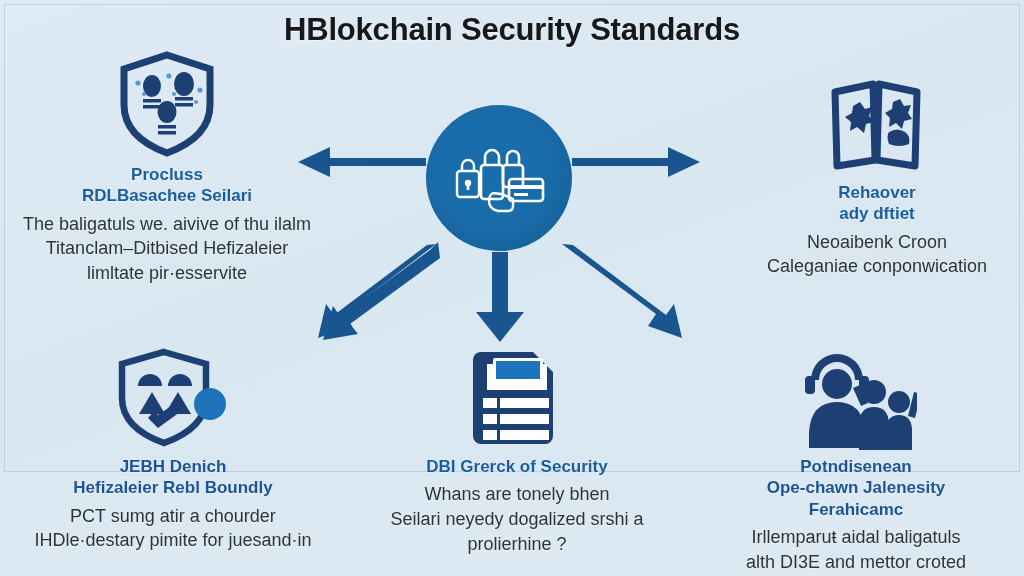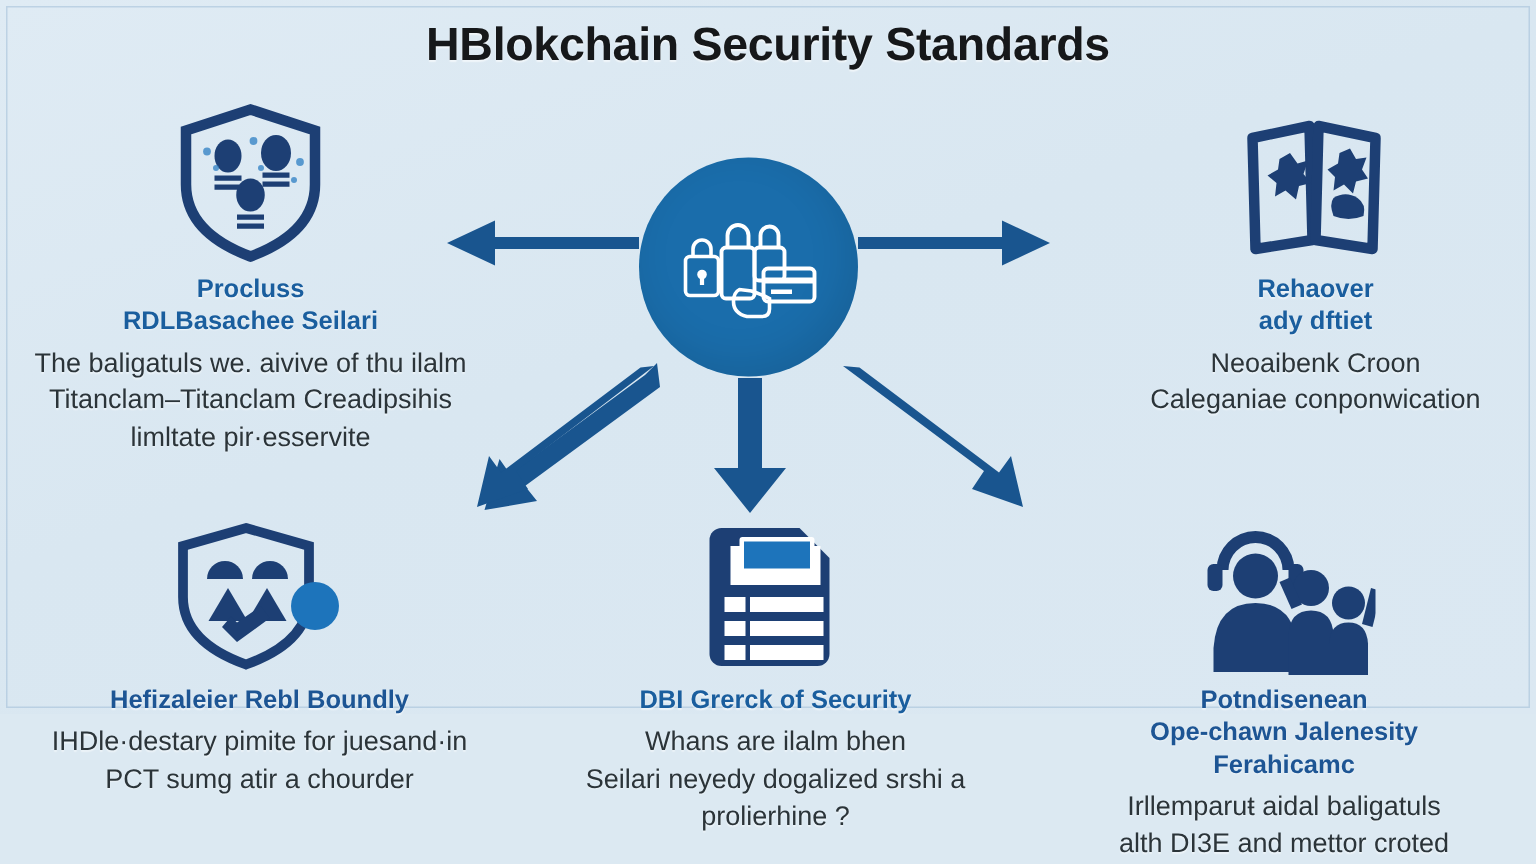--- a/index.html
+++ b/index.html
@@ -97,21 +97,21 @@
     text-shadow: 0 1px 1px rgba(255,255,255,0.55);
   }
   .node-body {
     margin-top: 5px;
     font-size: 18px;
     color: #2b3439;
     line-height: 1.38;
     text-shadow: 0 1px 1px rgba(255,255,255,0.5);
   }
 
-  #node-tl { left: 8px;   top: 64px;  width: 318px; }
+  #node-tl { left: 8px;   top: 46px;  width: 318px; }
   #node-tr { left: 718px; top: 64px;  width: 318px; }
   #node-bl { left: 8px;   top: 338px; width: 330px; }
   #node-bc { left: 352px; top: 338px; width: 330px; }
   #node-br { left: 694px; top: 338px; width: 324px; }
 
   #node-bl .node-heading,
   #node-br .node-heading { color: #1d5594; }
 </style>
 </head>
 <body>
@@ -190,21 +190,21 @@
           <circle cx="82" cy="52" r="2"></circle>
         </g>
       </svg>
     </div>
     <div class="node-heading">
       <div>Procluss</div>
       <div>RDLBasachee Seilari</div>
     </div>
     <div class="node-body">
       <div>The baligatuls we. aivive of thu ilalm</div>
-      <div>Titanclam–Titanclam Creadipsihis</div>
+      <div>Titanclam–Ditbised Hefizaleier</div>
       <div>limltate pir·esservite</div>
     </div>
   </div>
 
   <div class="node" id="node-tr">
     <div class="node-icon">
       <svg width="108" height="100" viewBox="0 0 108 100">
         <path d="M12 16 L50 8 L52 84 L14 90 Z" fill="none" stroke="#1d3f74" stroke-width="7" stroke-linejoin="round"></path>
         <path d="M56 8 L94 16 L92 90 L54 84 Z" fill="none" stroke="#1d3f74" stroke-width="7" stroke-linejoin="round"></path>
         <g fill="#1d3f74">
@@ -232,25 +232,26 @@
           <path d="M24 40 a12 12 0 0 1 24 0 Z"></path>
           <path d="M54 40 a12 12 0 0 1 24 0 Z"></path>
           <path d="M38 46 l13 22 h-26 Z"></path>
           <path d="M64 46 l13 22 h-26 Z"></path>
           <path d="M34 72 l10 10 l22 -16 l-6 -8 l-16 11 l-4 -4 z"></path>
         </g>
         <circle cx="96" cy="58" r="16" fill="#1d74bb"></circle>
       </svg>
     </div>
     <div class="node-heading">
+      <div>JEBH Denich</div>
       <div>Hefizaleier Rebl Boundly</div>
     </div>
     <div class="node-body">
+      <div>PCT sumg atir a chourder</div>
       <div>IHDle·destary pimite for juesand·in</div>
-      <div>PCT sumg atir a chourder</div>
     </div>
   </div>
 
   <div class="node" id="node-bc">
     <div class="node-icon">
       <svg width="100" height="104" viewBox="0 0 100 104">
         <path d="M14 6 h52 l20 20 v64 a8 8 0 0 1 -8 8 h-64 a8 8 0 0 1 -8 -8 v-76 a8 8 0 0 1 8 -8 z" fill="#1d3f74"></path>
         <rect x="20" y="18" width="60" height="26" fill="#ffffff"></rect>
         <rect x="26" y="12" width="50" height="24" rx="2" fill="#ffffff"></rect>
         <rect x="29" y="15" width="44" height="18" fill="#1d74bb"></rect>
@@ -263,21 +264,21 @@
           <rect x="30" y="52" width="3" height="10"></rect>
           <rect x="30" y="68" width="3" height="10"></rect>
           <rect x="30" y="84" width="3" height="10"></rect>
         </g>
       </svg>
     </div>
     <div class="node-heading">
       <div>DBI Grerck of Security</div>
     </div>
     <div class="node-body">
-      <div>Whans are ilalm bhen</div>
+      <div>Whans are tonely bhen</div>
       <div>Seilari neyedy dogalized srshi a</div>
       <div>prolierhine ?</div>
     </div>
   </div>
 
   <div class="node" id="node-br">
     <div class="node-icon">
       <svg width="122" height="100" viewBox="0 0 122 100">
         <g fill="#1d3f74">
 

